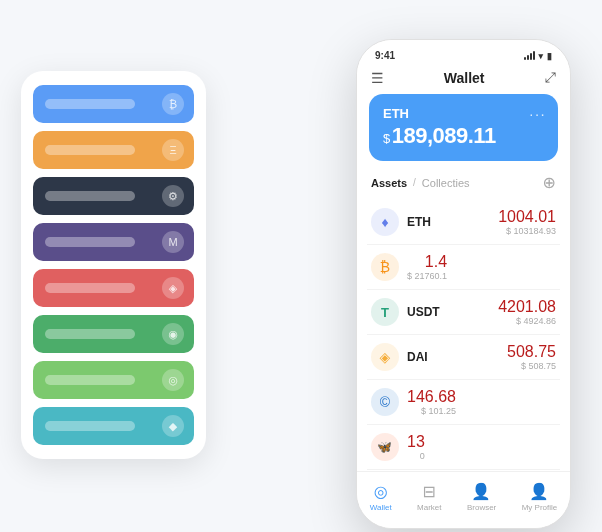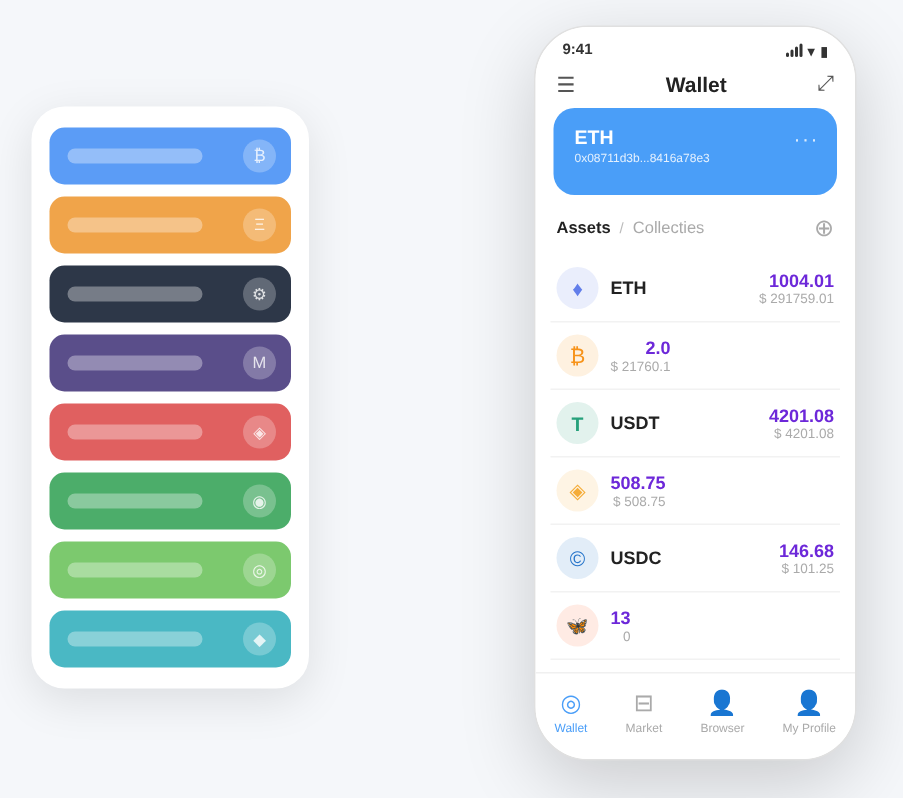--- a/index.html
+++ b/index.html
@@ -79,21 +79,21 @@
     .card-purple { background: #5a4e8a; }
     .card-red { background: #e06060; }
     .card-green { background: #4cad6a; }
     .card-light-green { background: #7cc96e; }
     .card-teal { background: #4ab8c4; }
 
     
     .phone {
       position: absolute;
       right: 20px;
-      top: 6px;
+      top: 28px;
       width: 215px;
       height: 490px;
       background: #fff;
       border-radius: 36px;
       box-shadow: 0 15px 50px rgba(0,0,0,0.18);
       overflow: hidden;
       z-index: 2;
       border: 1.5px solid #e0e0e0;
     }
 
@@ -250,23 +250,23 @@
       font-weight: 600;
       color: #222;
       flex: 1;
     }
 
     .asset-amounts {
       text-align: right;
     }
 
     .asset-amount-main {
-      font-size: 12px;
-      font-weight: 700;
-      color: #6d28d9;
+      font-size: 16px;
+      font-weight: 400;
+      color: #b91c1c;
       display: block;
     }
 
     .asset-amount-sub {
       font-size: 9px;
       color: #aaa;
       display: block;
     }
 
     
@@ -378,72 +378,74 @@
       </div>
 
       <div class="app-header">
         <span class="header-icon">☰</span>
         <span class="header-title">Wallet</span>
         <span class="header-icon">⤢</span>
       </div>
 
       <div class="eth-card">
         <div class="eth-card-title">ETH</div>
-        <div class="eth-card-addr">0x08711d3b...8416a78e3</div>
+        <div class="eth-card-balance">
+          <span class="dollar">$</span><span>189,089.11</span>
+        </div>
         <div class="eth-card-dots">···</div>
       </div>
 
       <div class="assets-tabs">
         <div class="tabs-left">
           <span class="tab-active">Assets</span>
           <span class="tab-divider">/</span>
           <span class="tab-inactive">Collecties</span>
         </div>
         <span class="add-icon">⊕</span>
       </div>
 
       <div class="asset-list">
 
         <div class="asset-row">
           <div class="asset-icon icon-eth">♦</div>
           <span class="asset-name">ETH</span>
           <div class="asset-amounts">
             <span class="asset-amount-main">1004.01</span>
-            <span class="asset-amount-sub">$ 291759.01</span>
+            <span class="asset-amount-sub">$ 103184.93</span>
           </div>
         </div>
 
         <div class="asset-row">
           <div class="asset-icon icon-imbtc">₿</div>
           <div class="asset-amounts">
-            <span class="asset-amount-main">2.0</span>
+            <span class="asset-amount-main">1.4</span>
             <span class="asset-amount-sub">$ 21760.1</span>
           </div>
         </div>
 
         <div class="asset-row">
           <div class="asset-icon icon-usdt" style="font-weight:700;font-size:13px;">T</div>
           <span class="asset-name">USDT</span>
           <div class="asset-amounts">
             <span class="asset-amount-main">4201.08</span>
-            <span class="asset-amount-sub">$ 4201.08</span>
+            <span class="asset-amount-sub">$ 4924.86</span>
           </div>
         </div>
 
         <div class="asset-row">
           <div class="asset-icon icon-dai">◈</div>
+          <span class="asset-name">DAI</span>
           <div class="asset-amounts">
             <span class="asset-amount-main">508.75</span>
             <span class="asset-amount-sub">$ 508.75</span>
           </div>
         </div>
 
         <div class="asset-row">
           <div class="asset-icon icon-usdc">©</div>
-          <span class="asset-name">USDC</span>
           <div class="asset-amounts">
             <span class="asset-amount-main">146.68</span>
             <span class="asset-amount-sub">$ 101.25</span>
           </div>
         </div>
 
         <div class="asset-row">
           <div class="asset-icon icon-tft" style="font-size:12px;">🦋</div>
           <div class="asset-amounts">
             <span class="asset-amount-main">13</span>

